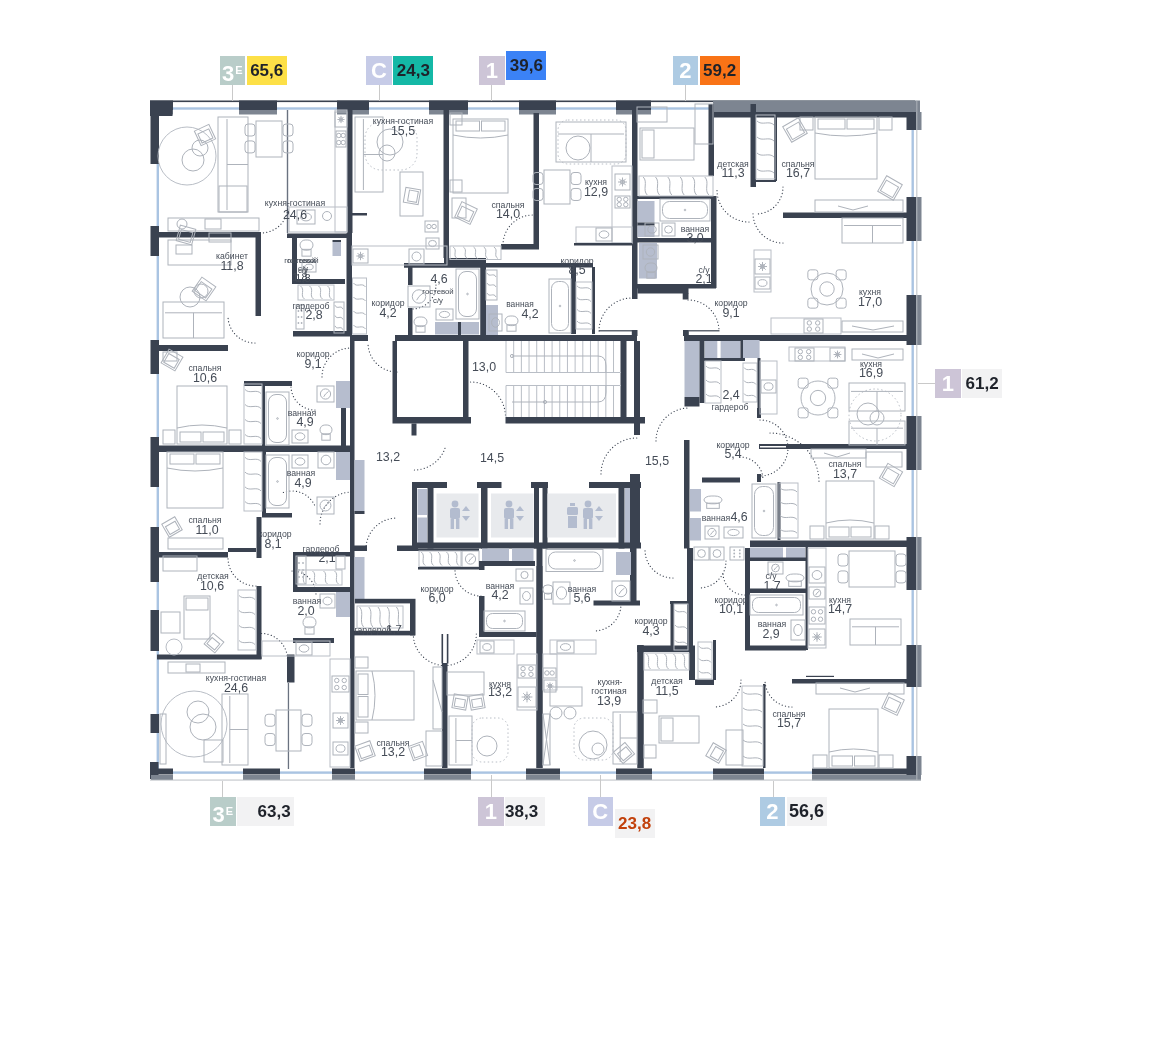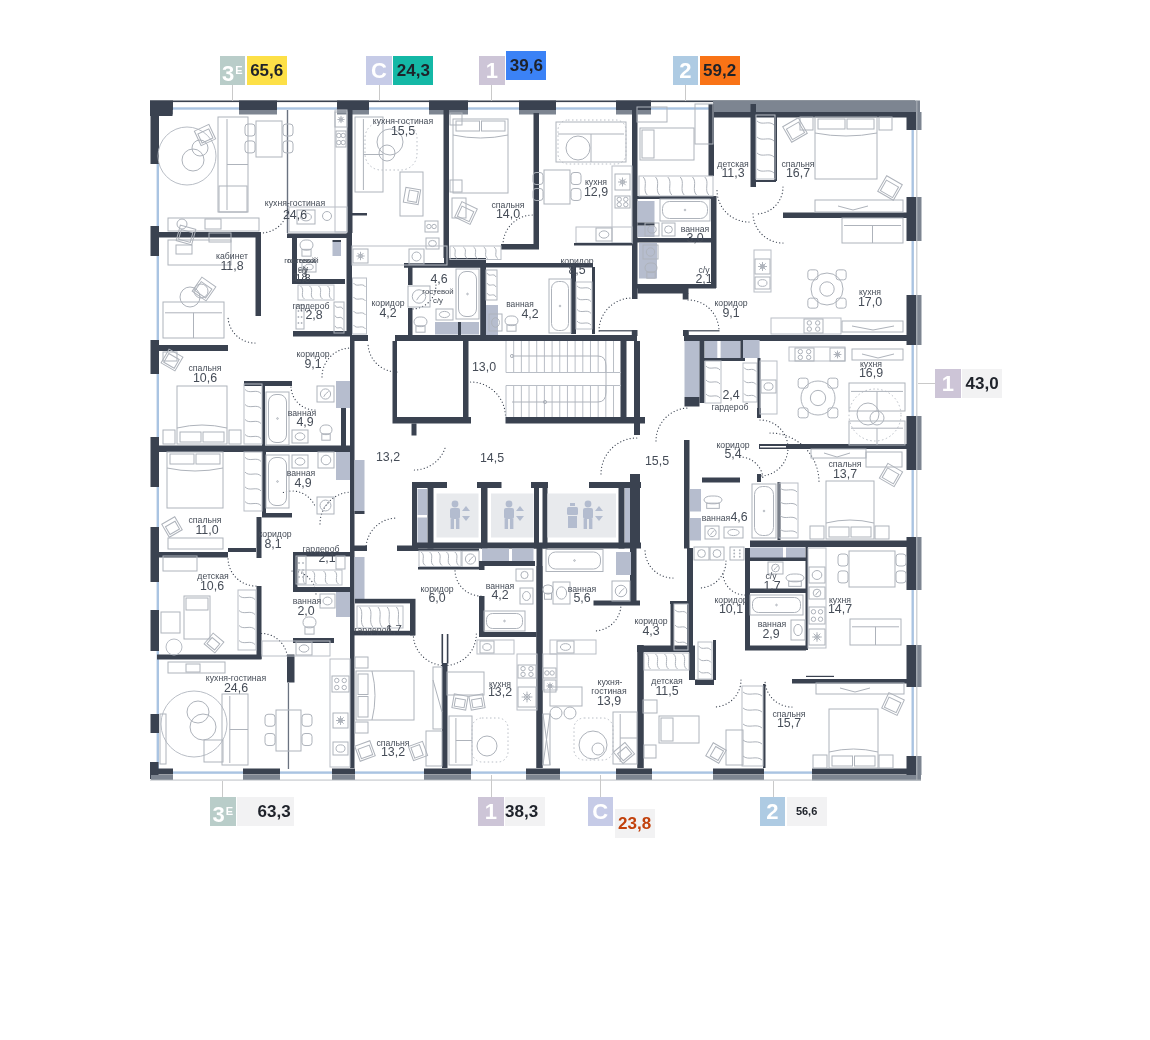--- a/index.html
+++ b/index.html
@@ -1161,25 +1161,25 @@
 <div style="position:absolute;left:366.3px;top:56px;width:25.5px;height:29px;background:#c6cbe7;color:#fff;text-align:center;font-weight:700;font-size:22px;line-height:29px;">C</div>
 <div style="position:absolute;left:393.4px;top:56px;width:40px;height:29px;background:#14b8a6;color:#1e222a;font-weight:700;font-size:17px;line-height:29px;text-align:center;">24,3</div>
 <div style="position:absolute;left:378.5px;top:85px;width:1px;height:16px;background:#c9c9c9;"></div>
 <div style="position:absolute;left:479.2px;top:56px;width:25.5px;height:29px;background:#cdc5d7;color:#fff;text-align:center;font-weight:700;font-size:22px;line-height:29px;">1</div>
 <div style="position:absolute;left:506.3px;top:40px;width:40px;height:29px;background:#3b82f6;color:#1e222a;font-weight:700;font-size:17px;line-height:29px;text-align:center;margin-top:11px;">39,6</div>
 <div style="position:absolute;left:491.4px;top:85px;width:1px;height:16px;background:#c9c9c9;"></div>
 <div style="position:absolute;left:672.5px;top:56px;width:25.5px;height:29px;background:#aecbe3;color:#fff;text-align:center;font-weight:700;font-size:22px;line-height:29px;">2</div>
 <div style="position:absolute;left:699.6px;top:56px;width:40px;height:29px;background:#f97316;color:#1e222a;font-weight:700;font-size:17px;line-height:29px;text-align:center;">59,2</div>
 <div style="position:absolute;left:684.7px;top:85px;width:1px;height:16px;background:#c9c9c9;"></div>
 <div style="position:absolute;left:935px;top:369px;width:25.5px;height:29px;background:#cdc5d7;color:#fff;text-align:center;font-weight:700;font-size:22px;line-height:29px;">1</div>
-<div style="position:absolute;left:962.1px;top:369px;width:40px;height:29px;background:#f2f2f3;color:#1e222a;font-weight:700;font-size:17px;line-height:29px;text-align:center;">43,0</div>
+<div style="position:absolute;left:962.1px;top:369px;width:40px;height:29px;background:#f2f2f3;color:#1e222a;font-weight:700;font-size:17px;line-height:29px;text-align:center;">61,2</div>
 <div style="position:absolute;left:917.5px;top:383px;width:17.5px;height:1px;background:#c9c9c9;"></div>
 <div style="position:absolute;left:210px;top:796.5px;width:25.5px;height:29px;background:#b9cdc9;color:#fff;text-align:center;font-weight:700;font-size:22px;line-height:29px;">3<span style="font-size:11px;font-weight:700;vertical-align:7px;margin-left:1px;">Е</span></div>
 <div style="position:absolute;left:237.1px;top:796.5px;width:40px;height:29px;background:#f2f2f3;color:#1e222a;font-weight:700;font-size:17px;line-height:29px;text-align:center;padding-left:17px;">63,3</div>
 <div style="position:absolute;left:221.8px;top:780.5px;width:1px;height:16.0px;background:#c9c9c9;"></div>
 <div style="position:absolute;left:478px;top:796.5px;width:25.5px;height:29px;background:#cdc5d7;color:#fff;text-align:center;font-weight:700;font-size:22px;line-height:29px;">1</div>
 <div style="position:absolute;left:505.1px;top:796.5px;width:40px;height:29px;background:#f2f2f3;color:#1e222a;font-weight:700;font-size:17px;line-height:29px;text-align:left;">38,3</div>
 <div style="position:absolute;left:491.4px;top:775px;width:1px;height:21.5px;background:#c9c9c9;"></div>
 <div style="position:absolute;left:587.5px;top:796.5px;width:25.5px;height:29px;background:#c6cbe7;color:#fff;text-align:center;font-weight:700;font-size:22px;line-height:29px;">C</div>
 <div style="position:absolute;left:614.6px;top:809px;width:40px;height:29px;background:#f2f2f3;color:#c2410c;font-weight:700;font-size:17px;line-height:29px;text-align:center;">23,8</div>
 <div style="position:absolute;left:600.3px;top:775px;width:1px;height:21.5px;background:#c9c9c9;"></div>
 <div style="position:absolute;left:759.5px;top:796.5px;width:25.5px;height:29px;background:#aecbe3;color:#fff;text-align:center;font-weight:700;font-size:22px;line-height:29px;">2</div>
-<div style="position:absolute;left:786.6px;top:796.5px;width:40px;height:29px;background:#f2f2f3;color:#1e222a;font-weight:700;font-size:11px;line-height:29px;text-align:center;">56,6</div>
+<div style="position:absolute;left:786.6px;top:796.5px;width:40px;height:29px;background:#f2f2f3;color:#1e222a;font-weight:700;font-size:18px;line-height:29px;text-align:center;">56,6</div>
 <div style="position:absolute;left:772.6px;top:780.5px;width:1px;height:16.0px;background:#c9c9c9;"></div>
 </body></html>

